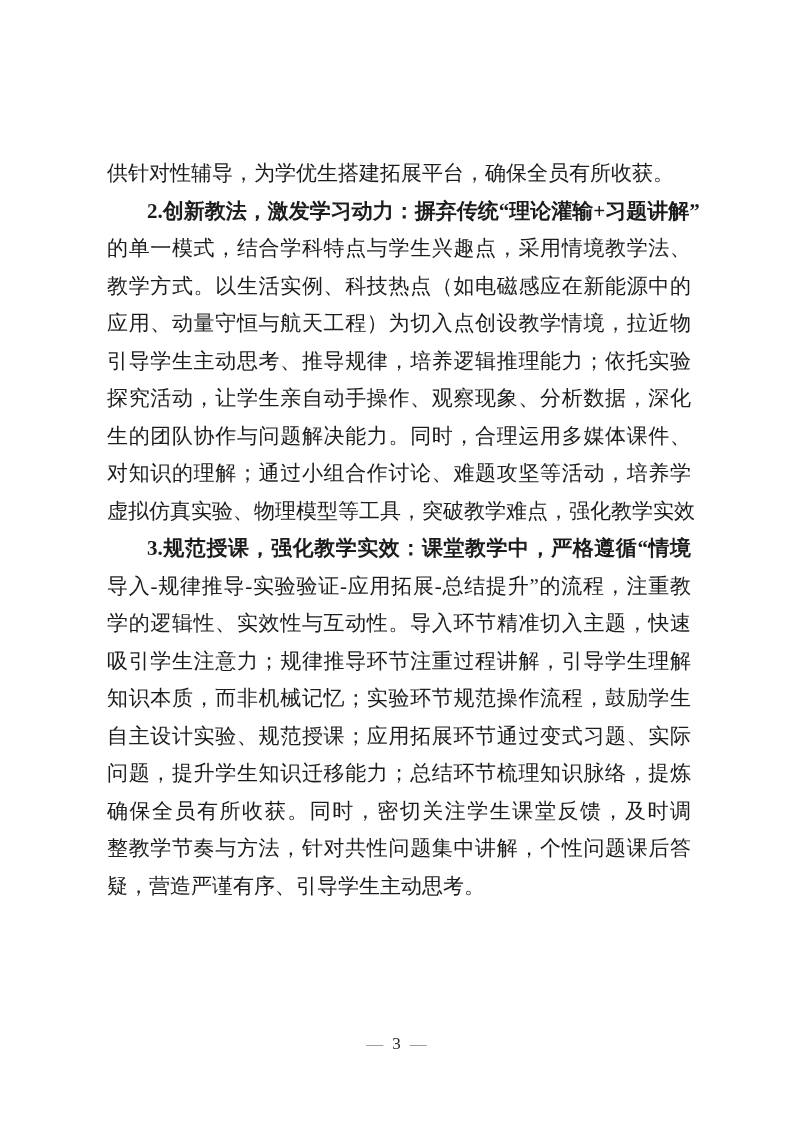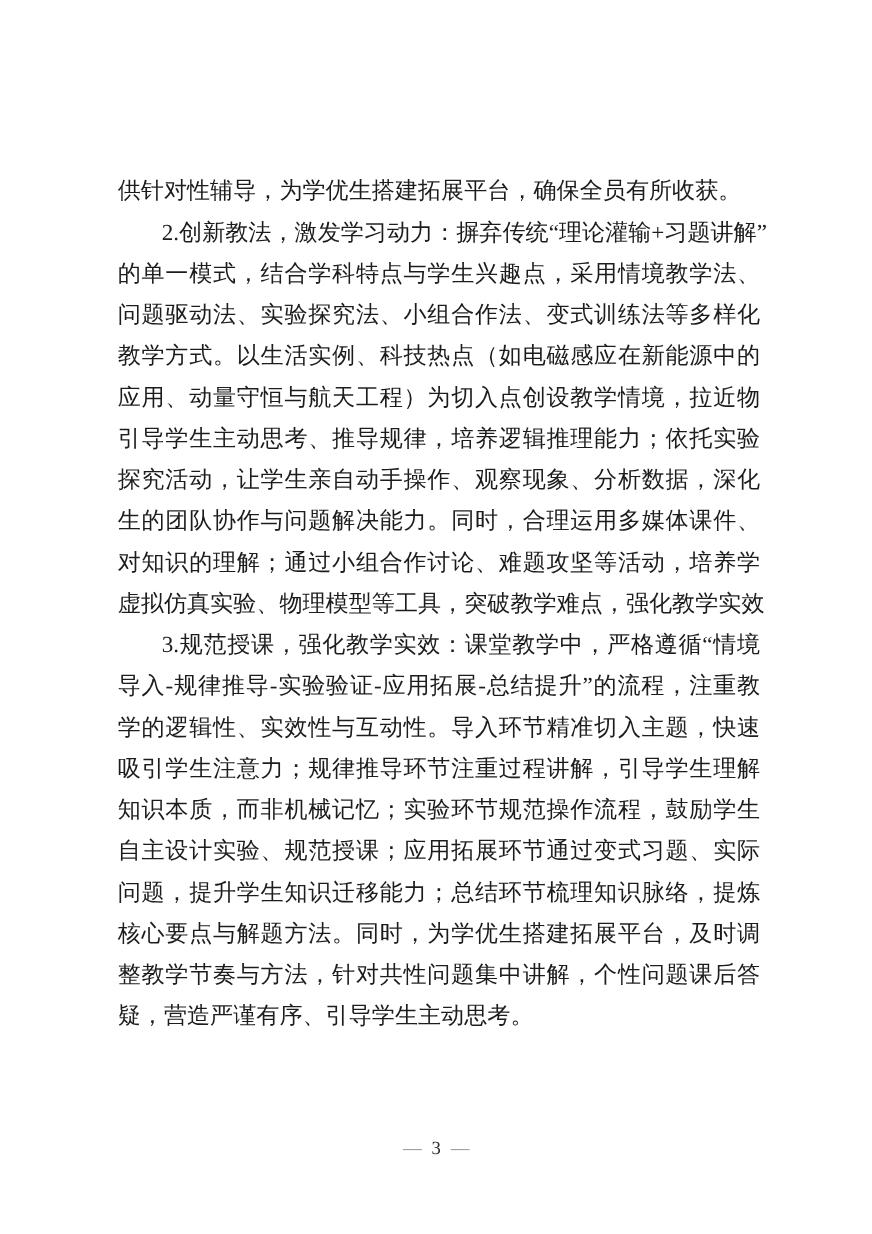--- a/index.html
+++ b/index.html
@@ -31,20 +31,21 @@
     line-height: 37.5px;
     font-size: 21px;
     white-space: nowrap;
     text-align: justify;
     text-align-last: justify;
     box-sizing: border-box;
     color: #1c1c1c;
   }
   .line.indent {
     padding-left: 40px;
+    font-weight: bold;
   }
   .line.para-end {
     text-align: left;
     text-align-last: left;
   }
   .page-footer {
     position: absolute;
     top: 1032px;
     left: 0;
     width: 100%;
@@ -67,38 +68,37 @@
 <div class="page">
 
   <div class="doc-body">
 
   <div class="paragraph">
         <div class="line para-end">供针对性辅导，为学优生搭建拓展平台，确保全员有所收获。</div>
       </div>
       <div class="paragraph">
         <div class="line indent">2.创新教法，激发学习动力：摒弃传统“理论灌输+习题讲解”</div>
         <div class="line">的单一模式，结合学科特点与学生兴趣点，采用情境教学法、</div>
-        <div class="line">问题驱动法、实验探究法、小组合作法、变式训练法等多样化</div>
         <div class="line">教学方式。以生活实例、科技热点（如电磁感应在新能源中的</div>
         <div class="line">应用、动量守恒与航天工程）为切入点创设教学情境，拉近物</div>
         <div class="line">引导学生主动思考、推导规律，培养逻辑推理能力；依托实验</div>
         <div class="line">探究活动，让学生亲自动手操作、观察现象、分析数据，深化</div>
         <div class="line">生的团队协作与问题解决能力。同时，合理运用多媒体课件、</div>
         <div class="line">对知识的理解；通过小组合作讨论、难题攻坚等活动，培养学</div>
         <div class="line">虚拟仿真实验、物理模型等工具，突破教学难点，强化教学实效</div>
       </div>
       <div class="paragraph">
         <div class="line indent">3.规范授课，强化教学实效：课堂教学中，严格遵循“情境</div>
         <div class="line">导入-规律推导-实验验证-应用拓展-总结提升”的流程，注重教</div>
         <div class="line">学的逻辑性、实效性与互动性。导入环节精准切入主题，快速</div>
         <div class="line">吸引学生注意力；规律推导环节注重过程讲解，引导学生理解</div>
         <div class="line">知识本质，而非机械记忆；实验环节规范操作流程，鼓励学生</div>
         <div class="line">自主设计实验、规范授课；应用拓展环节通过变式习题、实际</div>
         <div class="line">问题，提升学生知识迁移能力；总结环节梳理知识脉络，提炼</div>
-        <div class="line">核心要点与解题方法。同时，为学优生搭建拓展平台，及时调</div>
+        <div class="line">确保全员有所收获。同时，密切关注学生课堂反馈，及时调</div>
         <div class="line">整教学节奏与方法，针对共性问题集中讲解，个性问题课后答</div>
         <div class="line para-end">疑，营造严谨有序、引导学生主动思考。</div>
       </div>
     </div>
 
   <div class="page-footer">
     <span class="dash">—</span><span class="num">3</span><span class="dash">—</span>
   </div>
 
 </div>

